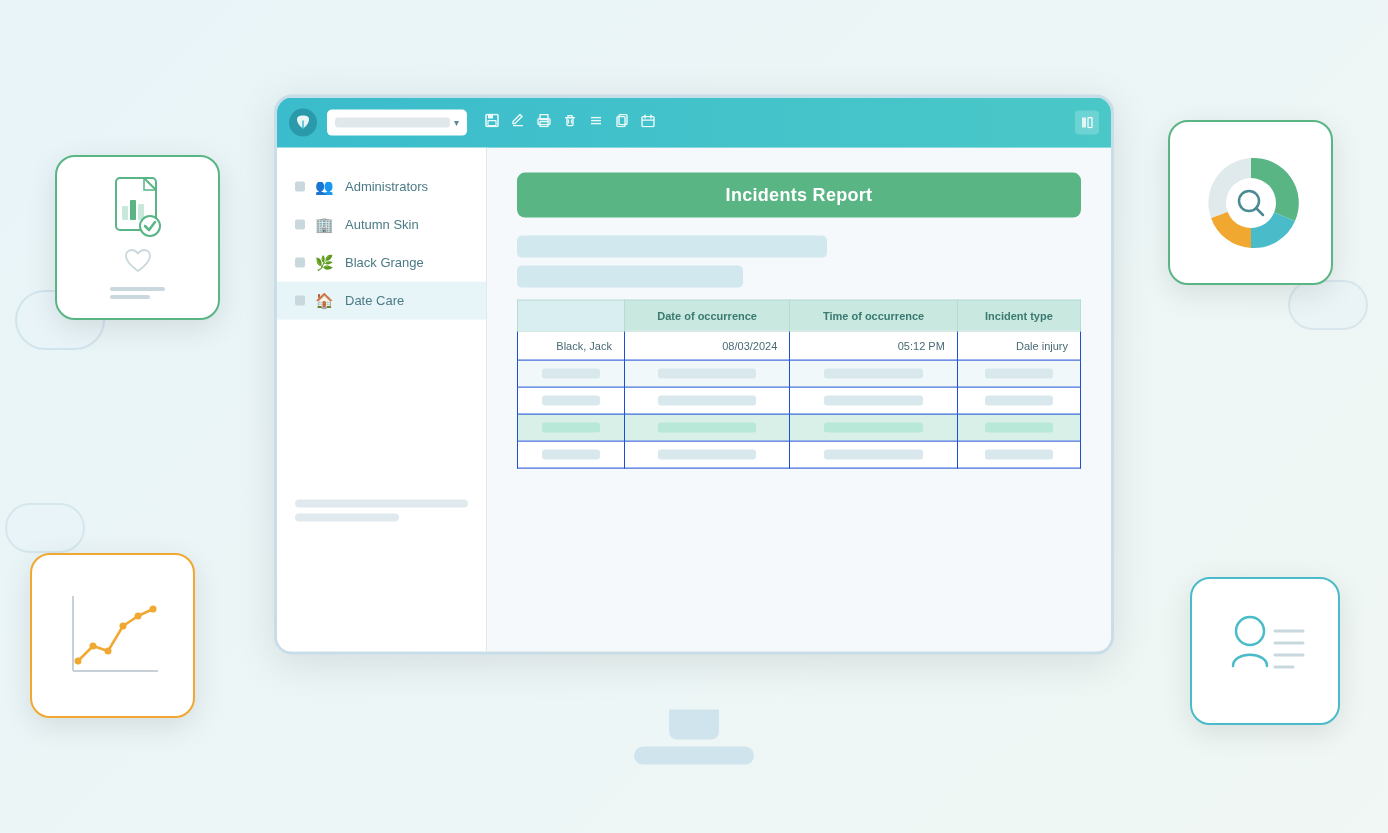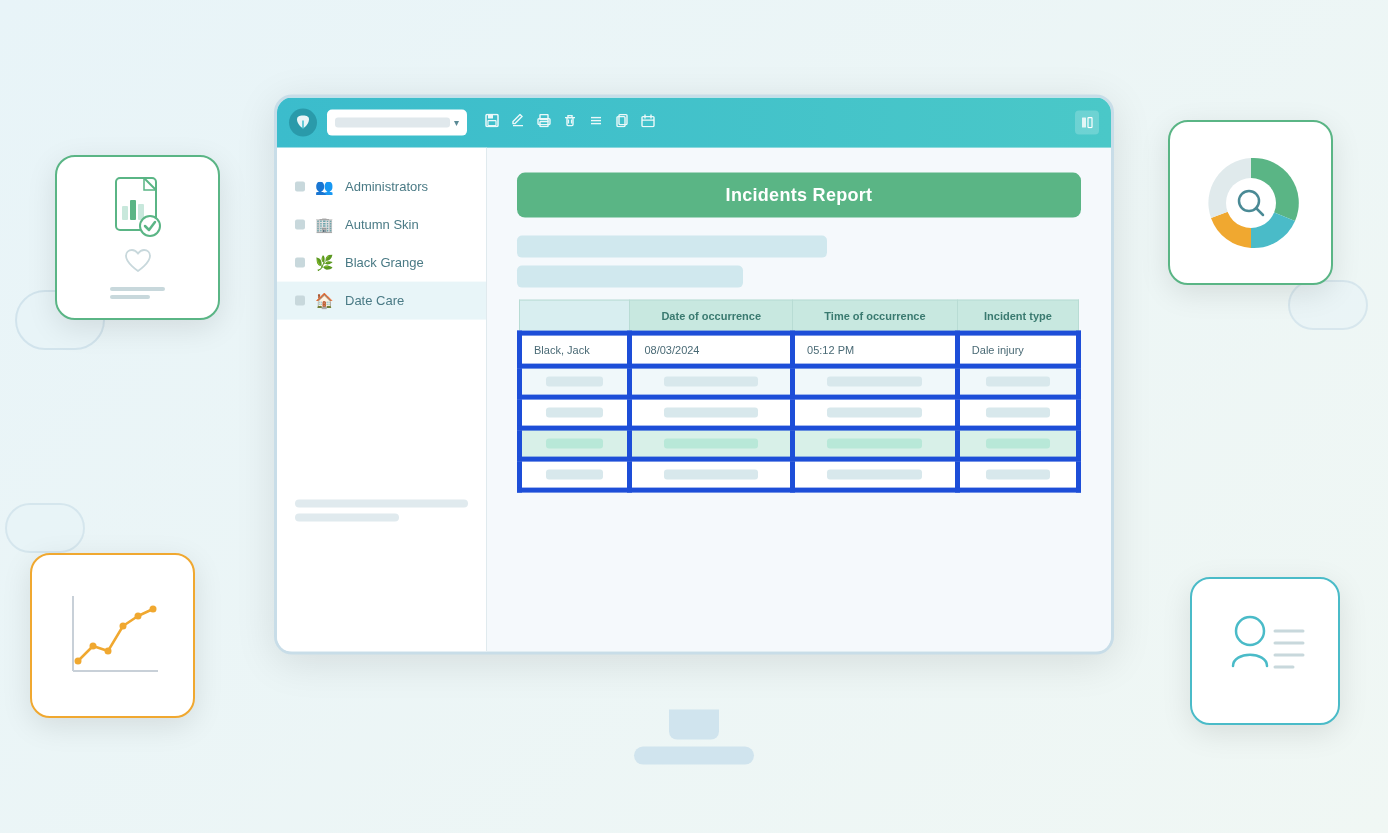--- a/index.html
+++ b/index.html
@@ -298,24 +298,24 @@
       border: 1px solid #b8dcd4;
     }
 
     .report-table th:first-child {
       background: #d8eef0;
       color: #3a6a75;
     }
 
     .report-table td {
       padding: 8px 12px;
-      text-align: left;
+      text-align: right;
       font-size: 11px;
       color: #4a6a75;
-      border: 5px solid #1d4ed8;
+      border: 1px solid #1d4ed8;
     }
 
     .report-table tr:nth-child(odd) td {
       background: white;
     }
 
     .report-table tr:nth-child(even) td {
       background: #f0f8fa;
     }
 

